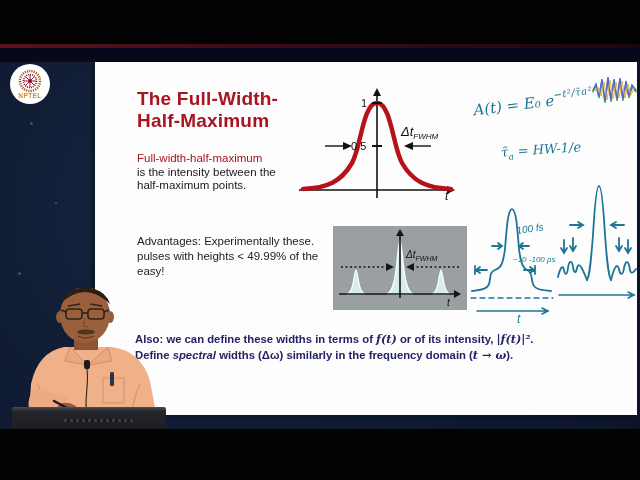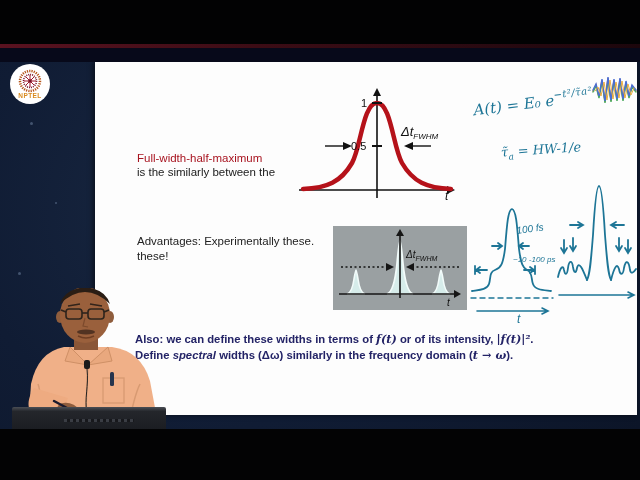--- a/index.html
+++ b/index.html
@@ -53,24 +53,29 @@
   <div class="video-bg">
     <div class="star" style="left:30px;top:60px;width:3px;height:3px;"></div>
     <div class="star" style="left:55px;top:140px;width:2px;height:2px;"></div>
     <div class="star" style="left:18px;top:210px;width:3px;height:3px;"></div>
     <div class="star" style="left:70px;top:250px;width:2px;height:2px;"></div>
     <div class="star" style="left:40px;top:320px;width:2px;height:2px;"></div>
   </div>
 
   <div class="slide">
 
+    <div class="slide-title">
+      <div>The Full-Width-</div>
+      <div>Half-Maximum</div>
+    </div>
 
     <div class="def-block">
       <div class="def-bold">Full-width-half-maximum</div>
-      <div>is the similarly between the</div>
+      <div>is the intensity between the</div>
+      <div>half-maximum points.</div>
     </div>
 
     <svg class="fig" style="left:202px;top:24px;" width="160" height="115" viewBox="0 0 160 115">
       <line x1="2" y1="104" x2="151" y2="104" stroke="#111" stroke-width="1.6"></line>
       <polygon points="150,100 158,104 150,108" fill="#111"></polygon>
       <line x1="80" y1="112" x2="80" y2="8" stroke="#111" stroke-width="1.6"></line>
       <polygon points="76,10 80,2 84,10" fill="#111"></polygon>
       <path d="M 6,103 C 30,102 44,96 55,77 C 64,61 66,17 80,17 C 94,17 96,61 105,77 C 116,96 130,102 154,103" fill="none" stroke="#b5121a" stroke-width="4.5" stroke-linecap="round"></path>
       <line x1="75" y1="17" x2="85" y2="17" stroke="#111" stroke-width="2"></line>
       <line x1="75" y1="60" x2="85" y2="60" stroke="#111" stroke-width="2"></line>
@@ -79,21 +84,22 @@
       <line x1="134" y1="60" x2="112" y2="60" stroke="#111" stroke-width="1.4"></line>
       <polygon points="116,56 107,60 116,64" fill="#111"></polygon>
       <text x="64" y="21" font-size="11" fill="#111">1</text>
       <text x="54" y="64" font-size="11" fill="#111">0.5</text>
       <text x="104" y="50" font-size="13" font-style="italic" fill="#111"><tspan>Δt</tspan><tspan font-size="8" dy="3">FWHM</tspan></text>
       <text x="148" y="114" font-size="12" font-style="italic" fill="#111">t</text>
     </svg>
 
     <div class="adv-block">
       <div>Advantages:  Experimentally these.</div>
-      <div>these!</div>
+      <div>pulses with heights &lt; 49.99% of the</div>
+      <div>easy!</div>
     </div>
 
     <svg class="fig" style="left:238px;top:164px;" width="134" height="84" viewBox="0 0 134 84">
       <rect x="0" y="0" width="134" height="84" fill="#9aa0a2"></rect>
       <path d="M14,68 Q19,67 21,53 Q22.5,44 23,44 Q23.5,44 25,53 Q27,67 32,68 Z" fill="#d6ecea" stroke="#f2fbfa" stroke-width="1.6"></path>
       <path d="M99,68 Q104,67 106,53 Q107.5,44 108,44 Q108.5,44 110,53 Q112,67 117,68 Z" fill="#d6ecea" stroke="#f2fbfa" stroke-width="1.6"></path>
       <path d="M54,68 Q61,66 64,38 Q66,15 67,15 Q68,15 70,38 Q73,66 80,68 Z" fill="#d6ecea" stroke="#f2fbfa" stroke-width="1.8"></path>
       <line x1="6" y1="68" x2="122" y2="68" stroke="#151515" stroke-width="1.6"></line>
       <polygon points="121,64 128,68 121,72" fill="#151515"></polygon>
       <line x1="67" y1="72" x2="67" y2="8" stroke="#151515" stroke-width="1.6"></line>

